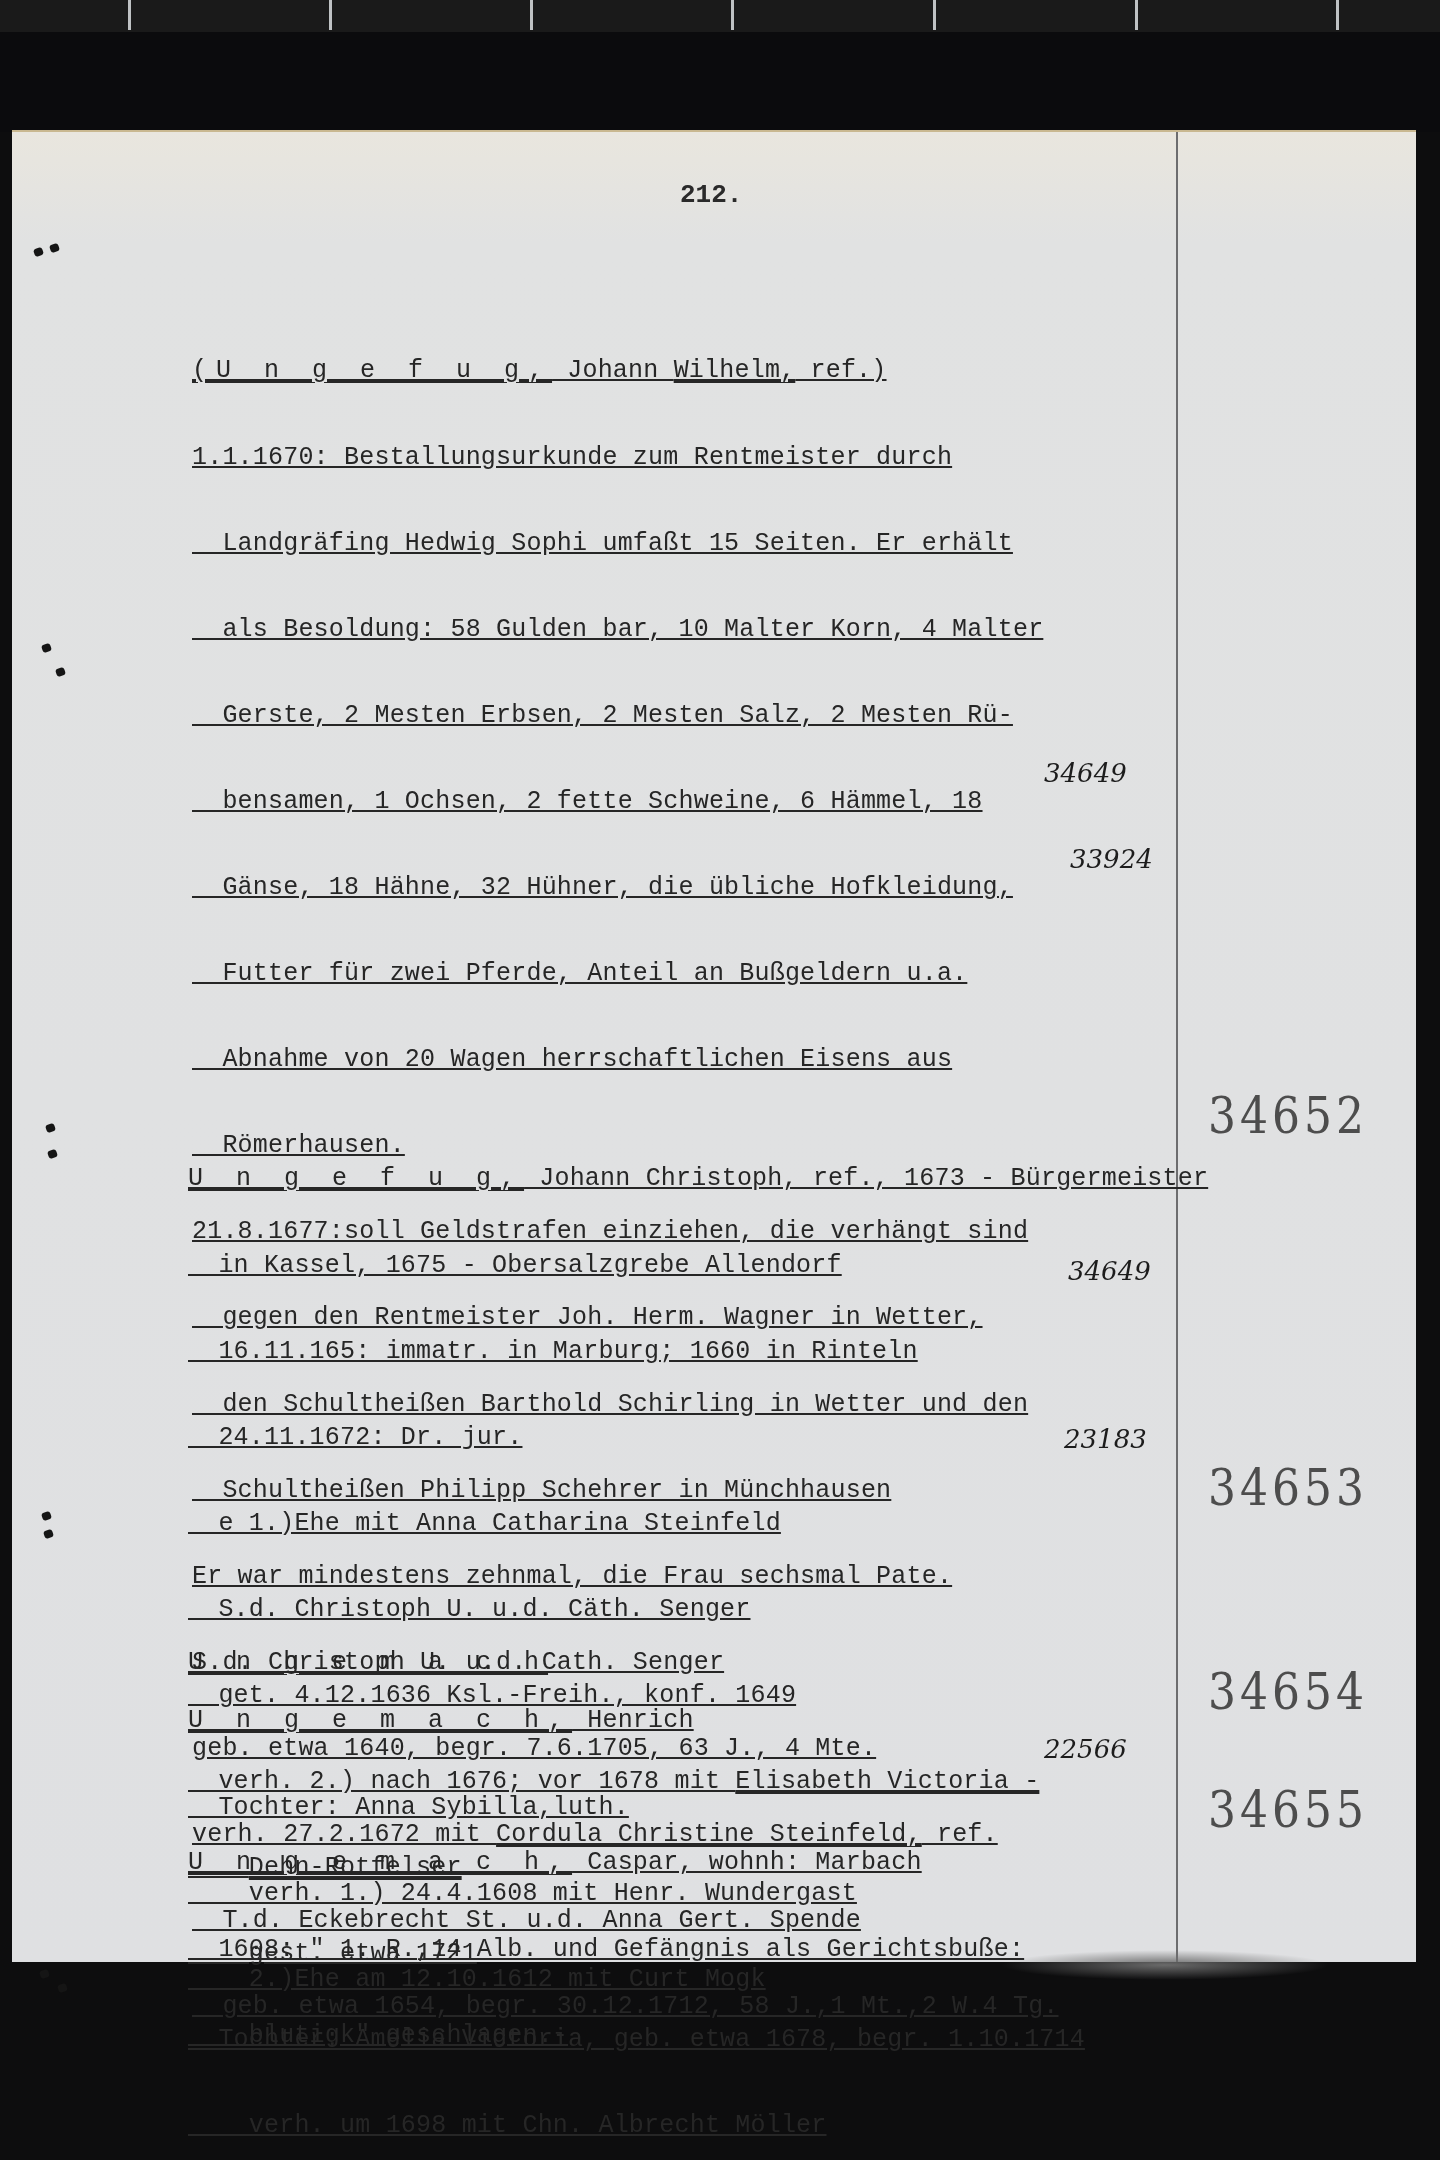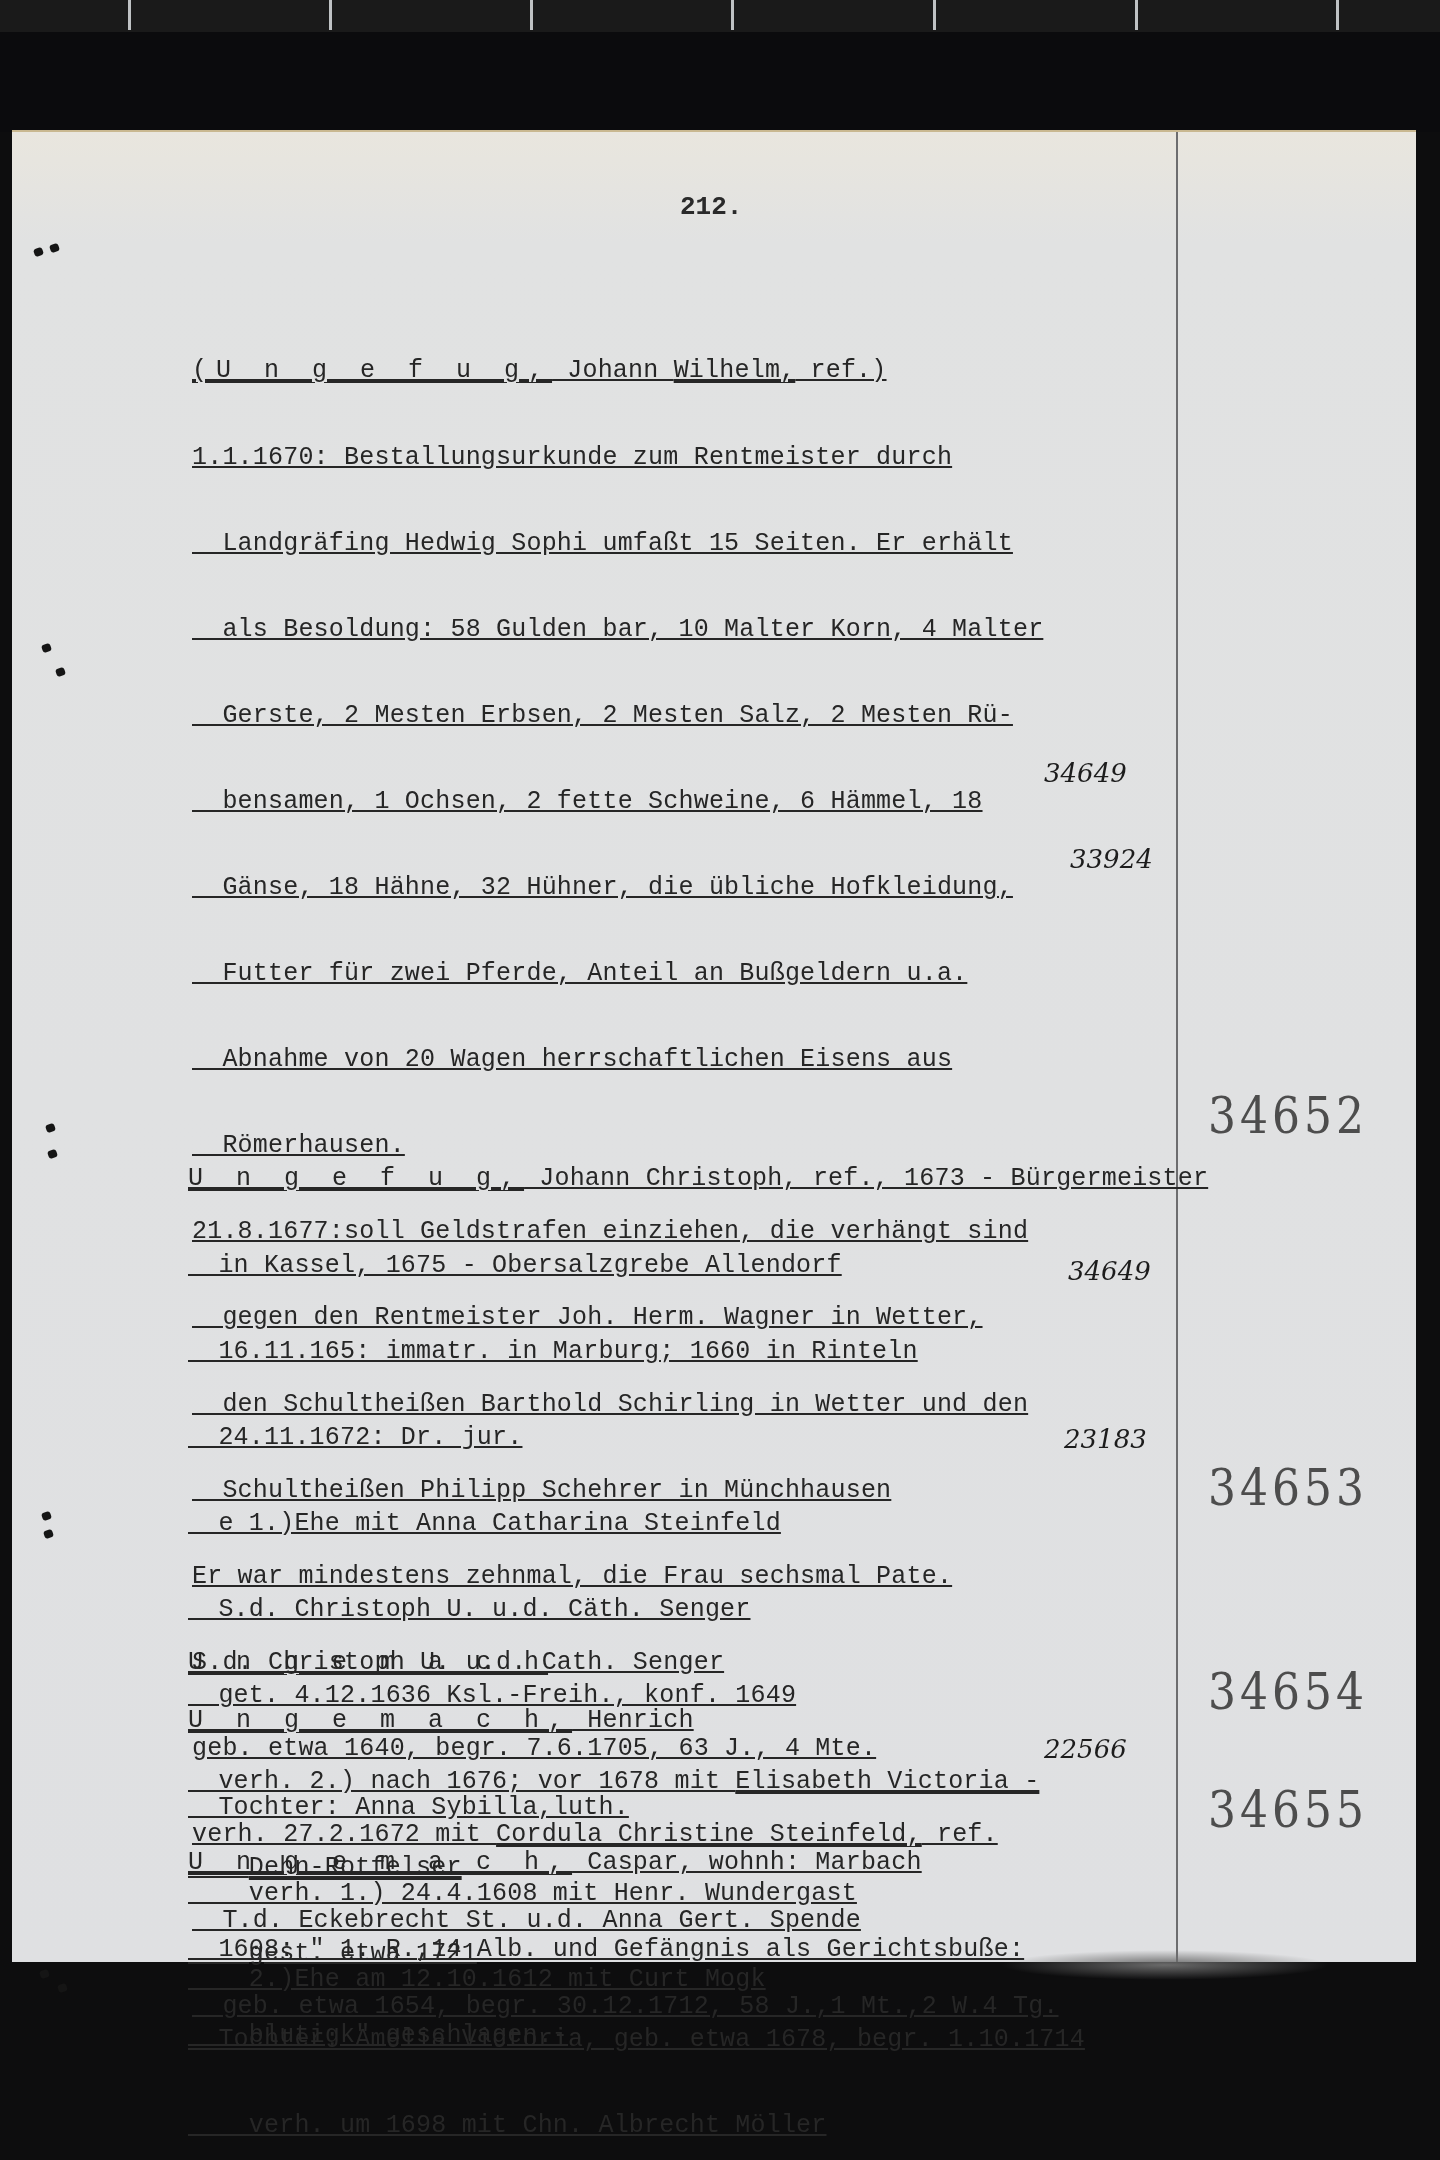--- a/index.html
+++ b/index.html
@@ -22,21 +22,21 @@
     border-top: 2px solid #c9b890;
   }
   .margin-rule {
     position: absolute; left: 1164px; top: 0; width: 2px; height: 1830px; background: #6d6d6f;
   }
   .punch { position: absolute; width: 9px; height: 8px; background: #151515; border-radius: 3px; transform: rotate(-20deg); }
   .text {
     position: absolute; color: #262626; font-size: 25px; line-height: 28.7px; white-space: pre;
     letter-spacing: 0.2px;
   }
-  .page-number { position: absolute; left: 668px; top: 60px; font-size: 26px; color: #2a2a2a; font-weight: bold; }
+  .page-number { position: absolute; left: 668px; top: 48px; font-size: 26px; color: #2a2a2a; font-weight: bold; }
   .line { height: 28.7px; text-decoration: underline; }
   .surname { letter-spacing: 9px; text-decoration: underline; text-decoration-thickness: 2px; text-underline-offset: 4px; }
   .ul { text-decoration: underline; text-decoration-thickness: 2px; text-underline-offset: 4px; }
   .hand {
     position: absolute; font-family: "DejaVu Serif", serif; font-style: italic; font-size: 26px; color: #1c1c1c;
   }
   .stamp {
     position: absolute; font-family: "DejaVu Serif", serif; font-size: 44px; color: #4d4d4d; letter-spacing: 4px;
     transform: scaleY(1.15); transform-origin: left top;
   }

